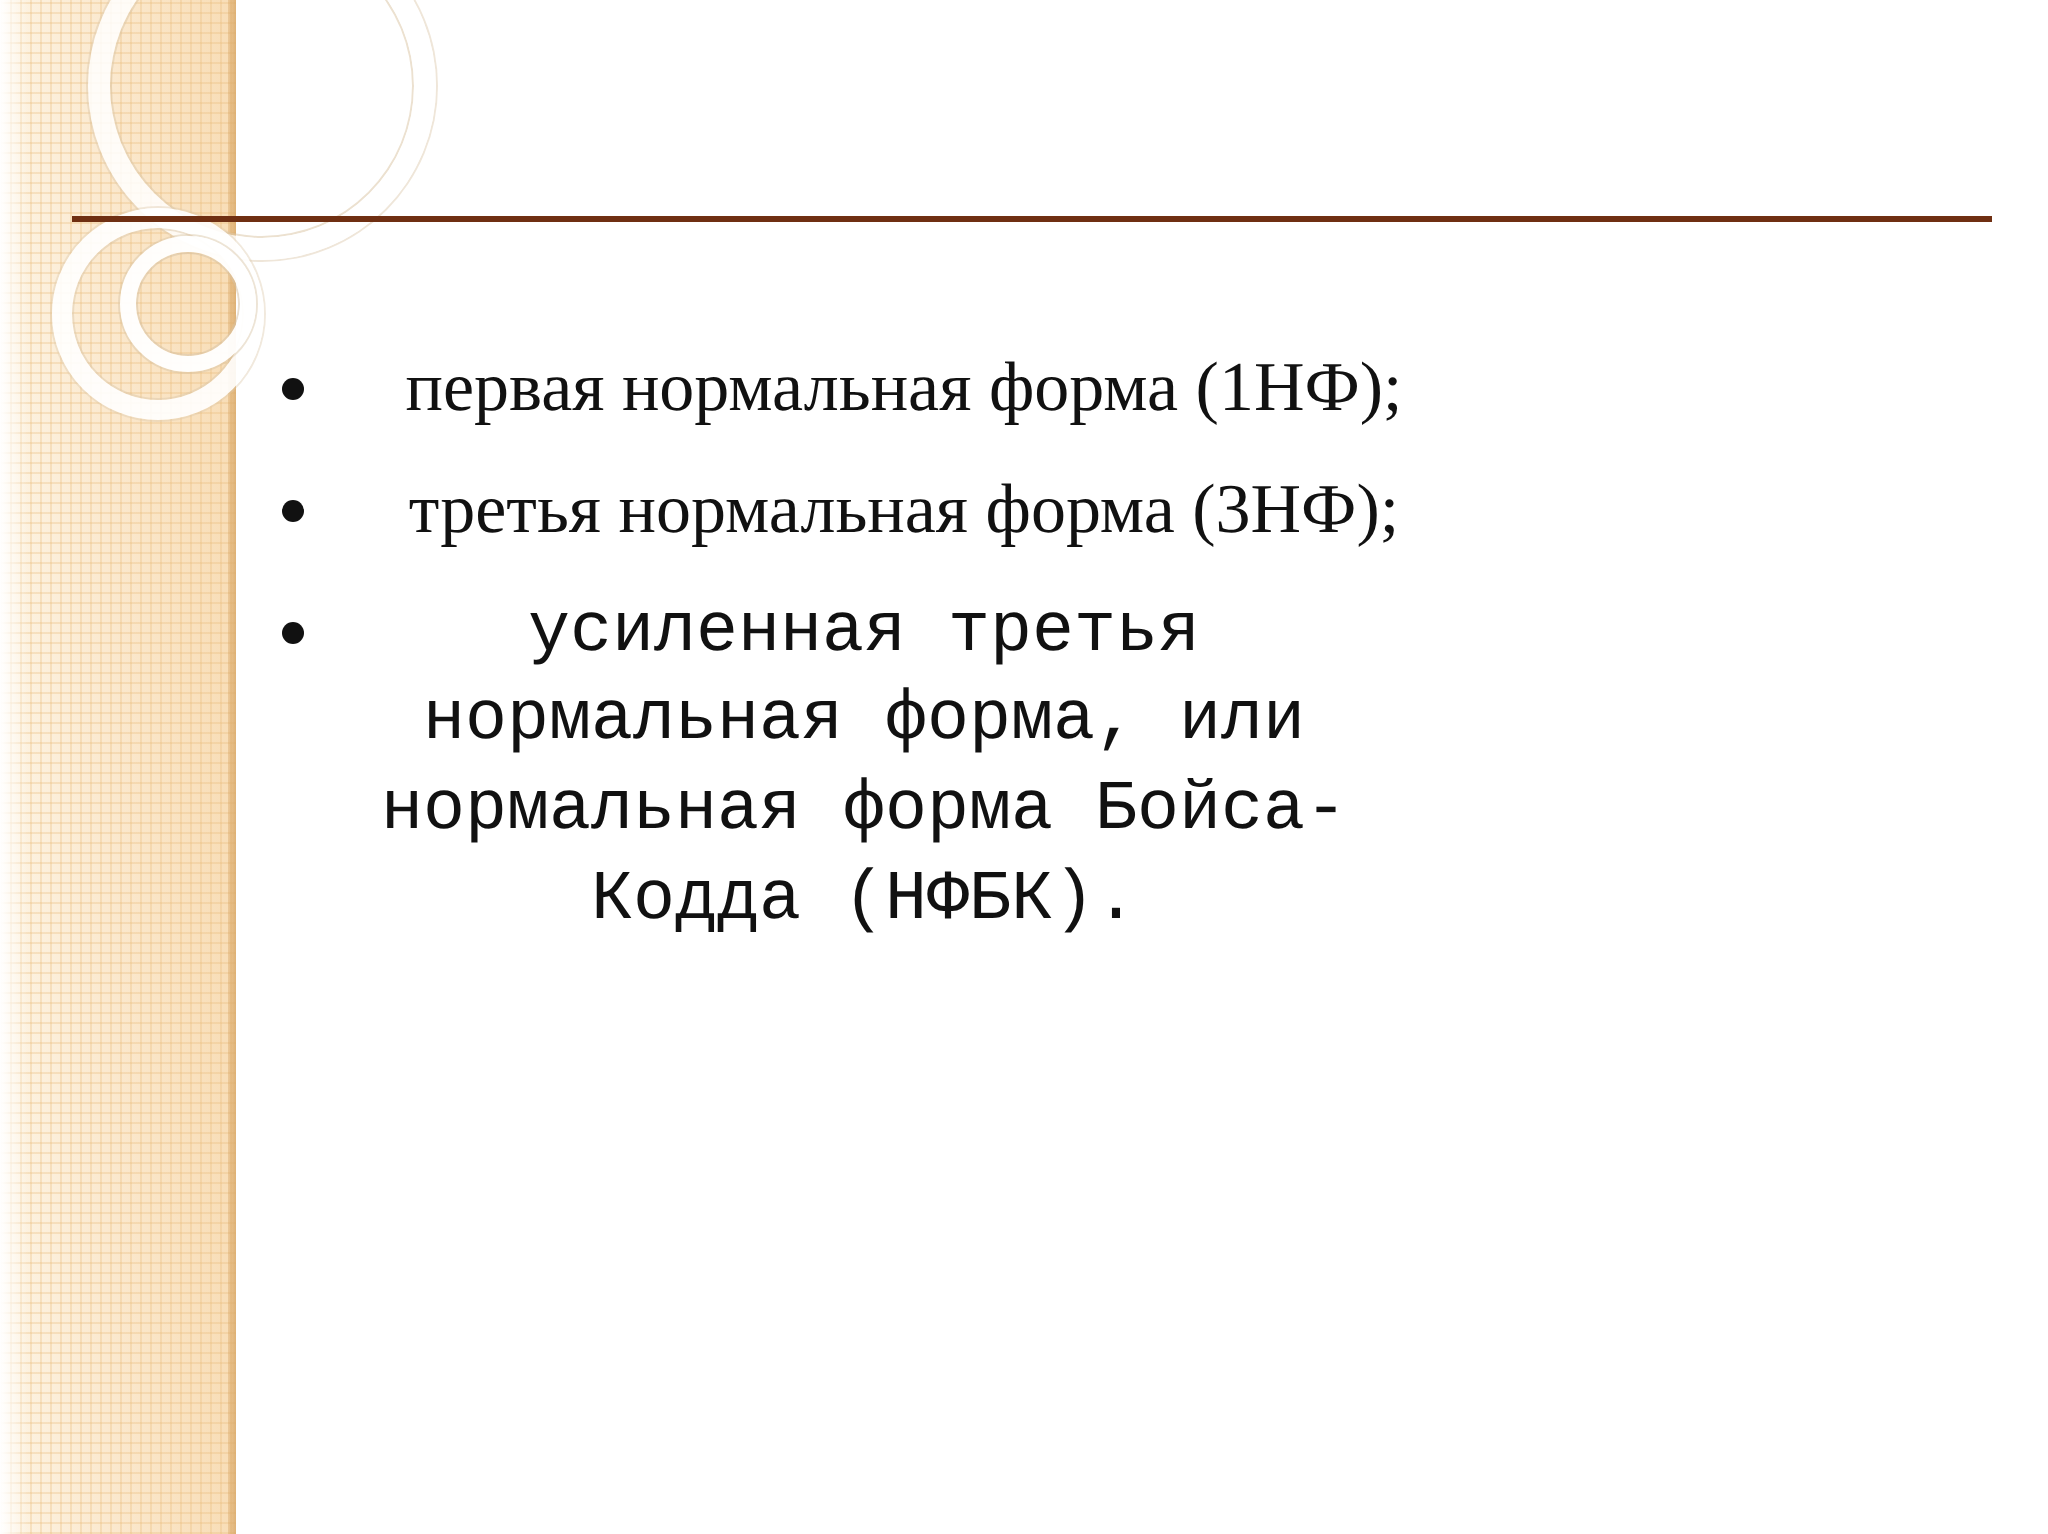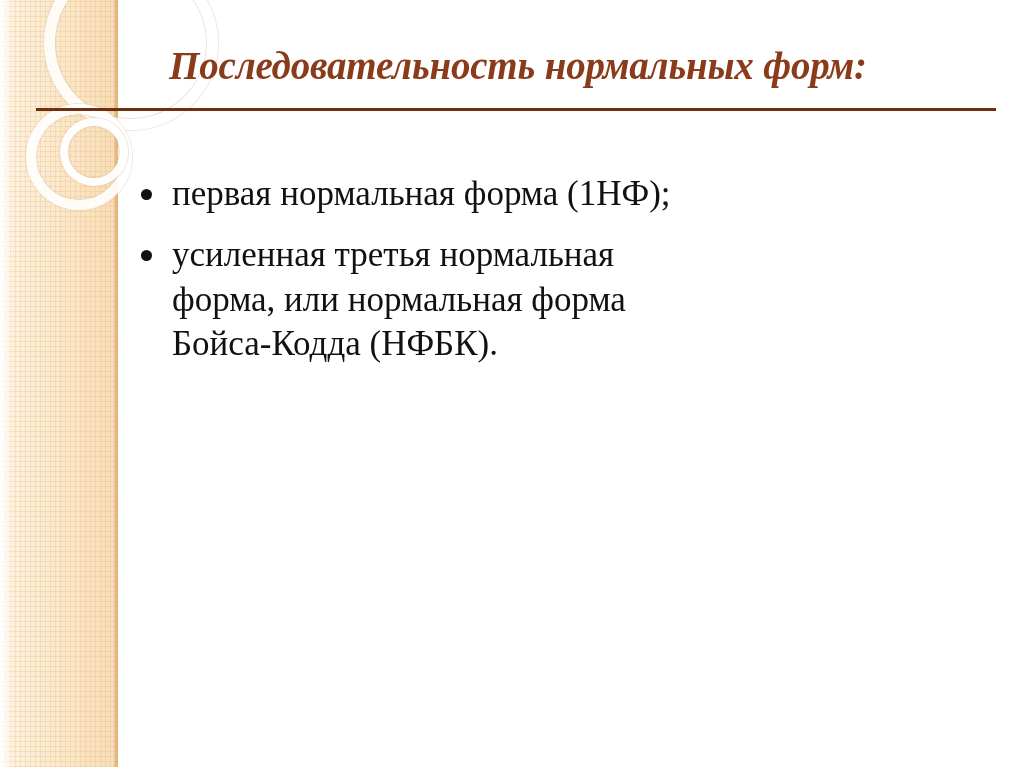--- a/index.html
+++ b/index.html
@@ -151,45 +151,50 @@
     left: 5px;
     top: 17px;
     width: 11px;
     height: 11px;
     background: #111111;
     border-radius: 50%;
   }
   .bullet-text {
     display: block;
     max-width: 560px;
+    text-align: center;
   }
   .item-wide .bullet-text {
     max-width: 520px;
+    font-family: Liberation Mono, monospace;
   }
 </style>
 </head>
 <body>
 
 <div class="slide">
 
   <div class="left-band"></div>
   <div class="left-band-inner-hi"></div>
   <div class="left-band-edge"></div>
 
   <div class="ring ring-1"></div>
   <div class="ring ring-2"></div>
   <div class="ring ring-3"></div>
 
-  <div class="title">Последовательность нормальных форм:</div>
   <div class="title-rule"></div>
 
   <ul class="body-list">
     <li class="bullet-item">
       <span class="bullet-dot"></span>
       <span class="bullet-text">первая нормальная форма (1НФ);</span>
+    </li>
+    <li class="bullet-item">
+      <span class="bullet-dot"></span>
+      <span class="bullet-text">третья нормальная форма (3НФ);</span>
     </li>
     <li class="bullet-item item-wide">
       <span class="bullet-dot"></span>
       <span class="bullet-text">усиленная третья нормальная форма, или нормальная форма Бойса-Кодда (НФБК).</span>
     </li>
   </ul>
 
 </div>
 
 </body></html>

